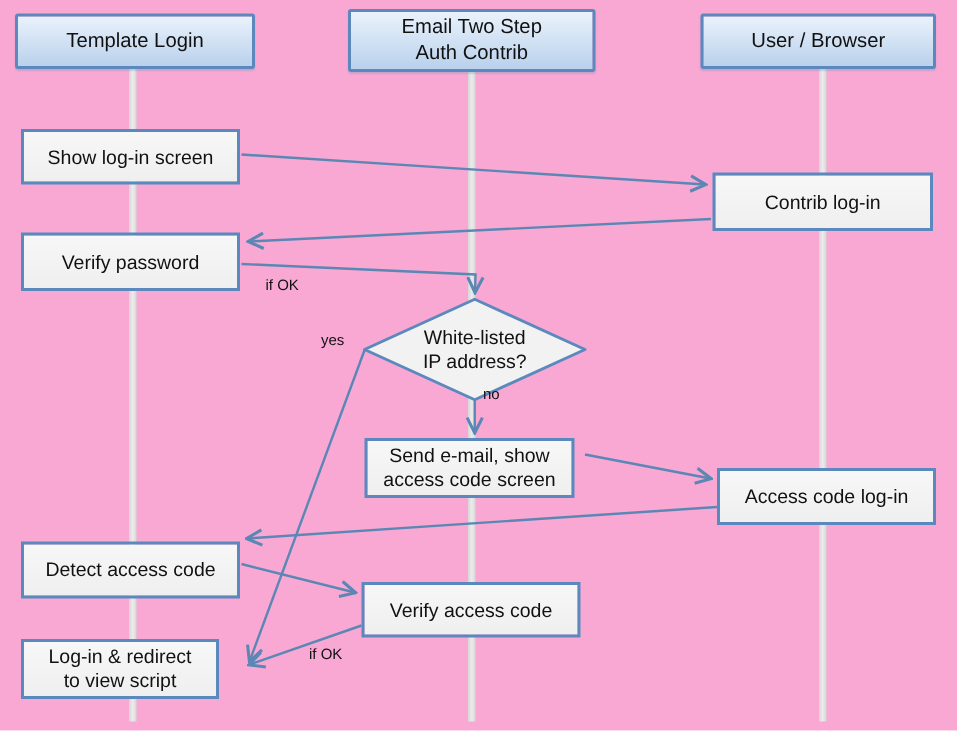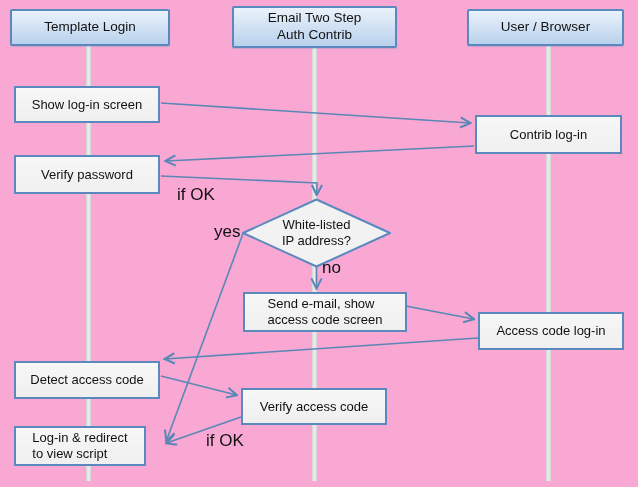--- a/index.html
+++ b/index.html
@@ -23,34 +23,34 @@
     font-size:13.5px;line-height:1.25;
     white-space:pre-line;
     box-shadow:0 1px 1px rgba(120,150,180,0.35);
   }
   .node{
     position:absolute;
     box-sizing:border-box;
     border:2px solid #5b89bd;
     background:linear-gradient(to bottom,#f7f7f7,#efefef);
     display:flex;align-items:center;justify-content:center;
-    text-align:left;
+    text-align:center;
     font-size:13px;line-height:1.22;
     white-space:pre-line;
   }
   .diamond-label{
     position:absolute;
     display:flex;align-items:center;justify-content:center;
     text-align:center;
     font-size:13px;line-height:1.22;
     white-space:pre-line;
   }
   .edge-label{
     position:absolute;
-    font-size:17px;
+    font-size:10px;
     white-space:nowrap;
     text-align:right;
   }
   .lifeline{
     position:absolute;
     width:5px;
     background:linear-gradient(to right,#d6d6d6,#ececec 50%,#d6d6d6);
   }
 
   
@@ -58,21 +58,21 @@
   .lh-email{left:232px;top:6px;width:165px;height:42px;}
   .lh-user{left:467px;top:9px;width:157px;height:37px;}
 
   .ll-left{left:86px;top:46px;height:435px;}
   .ll-mid{left:312px;top:48px;height:433px;}
   .ll-right{left:546px;top:46px;height:435px;}
 
   .n-show-login{left:14px;top:86px;width:146px;height:37px;}
   .n-password-login{left:475px;top:115px;width:147px;height:39px;}
   .n-verify-password{left:14px;top:155px;width:146px;height:39px;}
-  .n-send-email{left:243px;top:292px;width:164px;height:40px;}
+  .n-send-email{left:243px;top:292px;width:140px;height:40px;}
   .n-access-code{left:478px;top:312px;width:146px;height:38px;}
   .n-detect-access{left:14px;top:349px;width:146px;height:38px;margin-top:12px;}
   .n-verify-access{left:241px;top:388px;width:146px;height:37px;}
   .n-login-redirect{left:14px;top:426px;width:132px;height:40px;}
 
   .d-whitelist-label{left:253px;top:205px;width:127px;height:56px;}
 
   .el-ifok-top{left:177px;top:185px;}
   .el-yes{left:214px;top:222px;}
   .el-no{left:322px;top:258px;}

